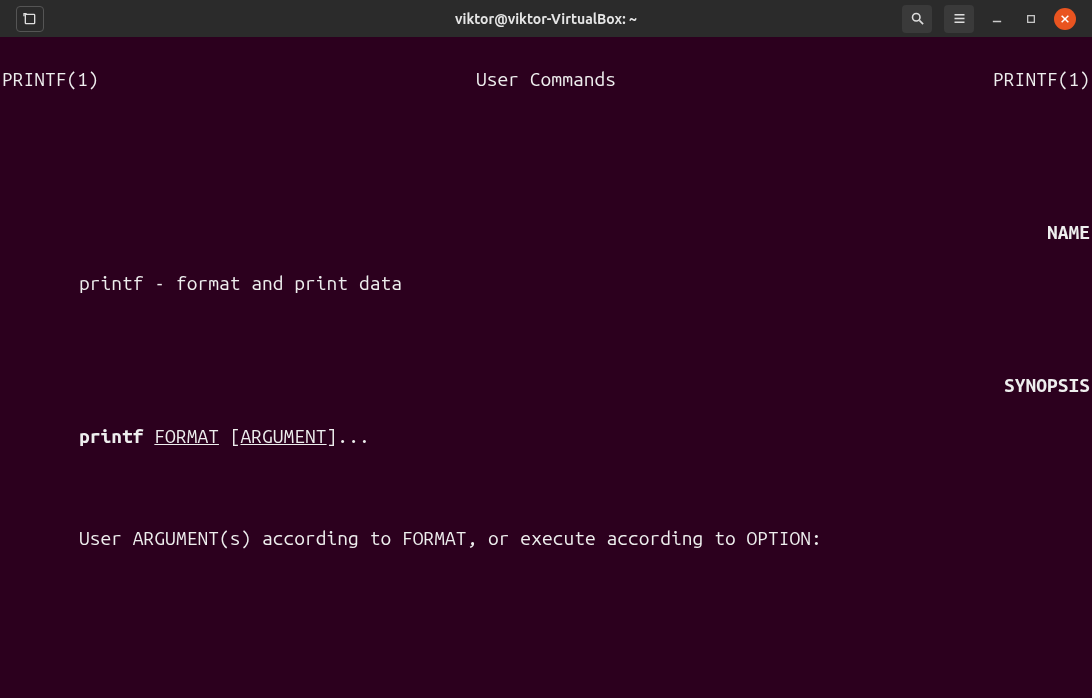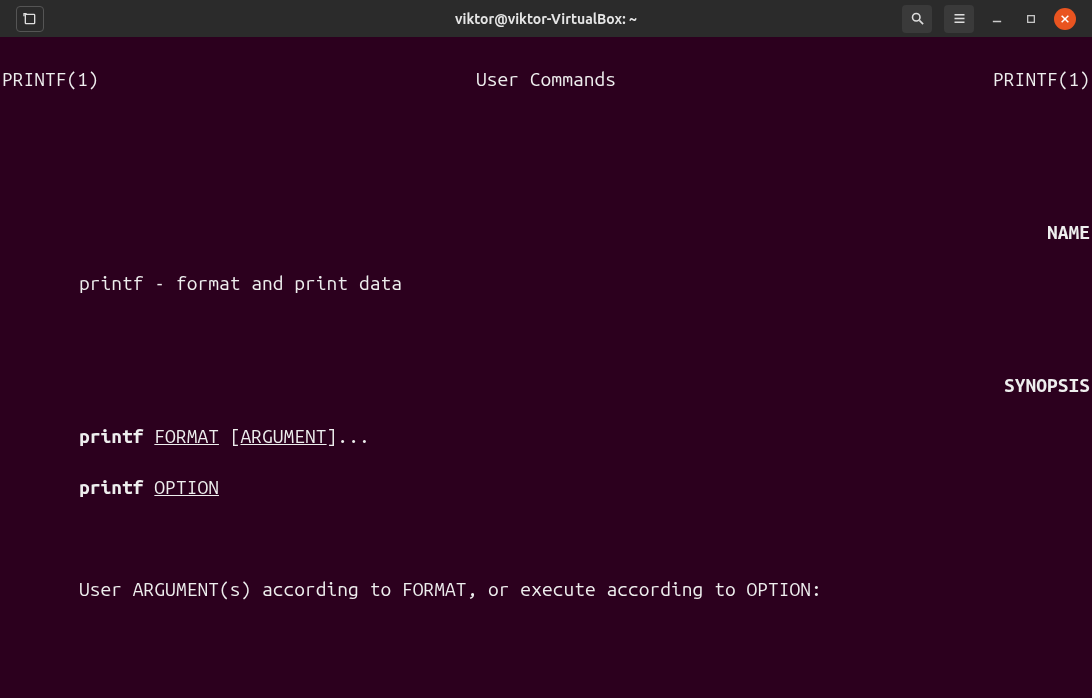--- a/index.html
+++ b/index.html
@@ -155,21 +155,20 @@
 
 <div class="terminal">
 <div class="header-row"><span>PRINTF(1)</span><span>User Commands</span><span>PRINTF(1)</span></div>
 <div> </div>
 <div> </div>
 <div class="bold">NAME</div>
 <div class="indent1">printf - format and print data</div>
 <div> </div>
 <div class="bold">SYNOPSIS</div>
 <div class="indent1"><span class="bold">printf</span> <span class="underline">FORMAT</span><span> [</span><span class="underline">ARGUMENT</span><span>]...</span></div>
-<div class="indent1"><span class="bold">printf</span> <span class="underline">OPTION</span></div>
 <div> </div>
 <div class="indent1">User ARGUMENT(s) according to FORMAT, or execute according to OPTION:</div>
 <div> </div>
 
 
 
 
 
 
 

